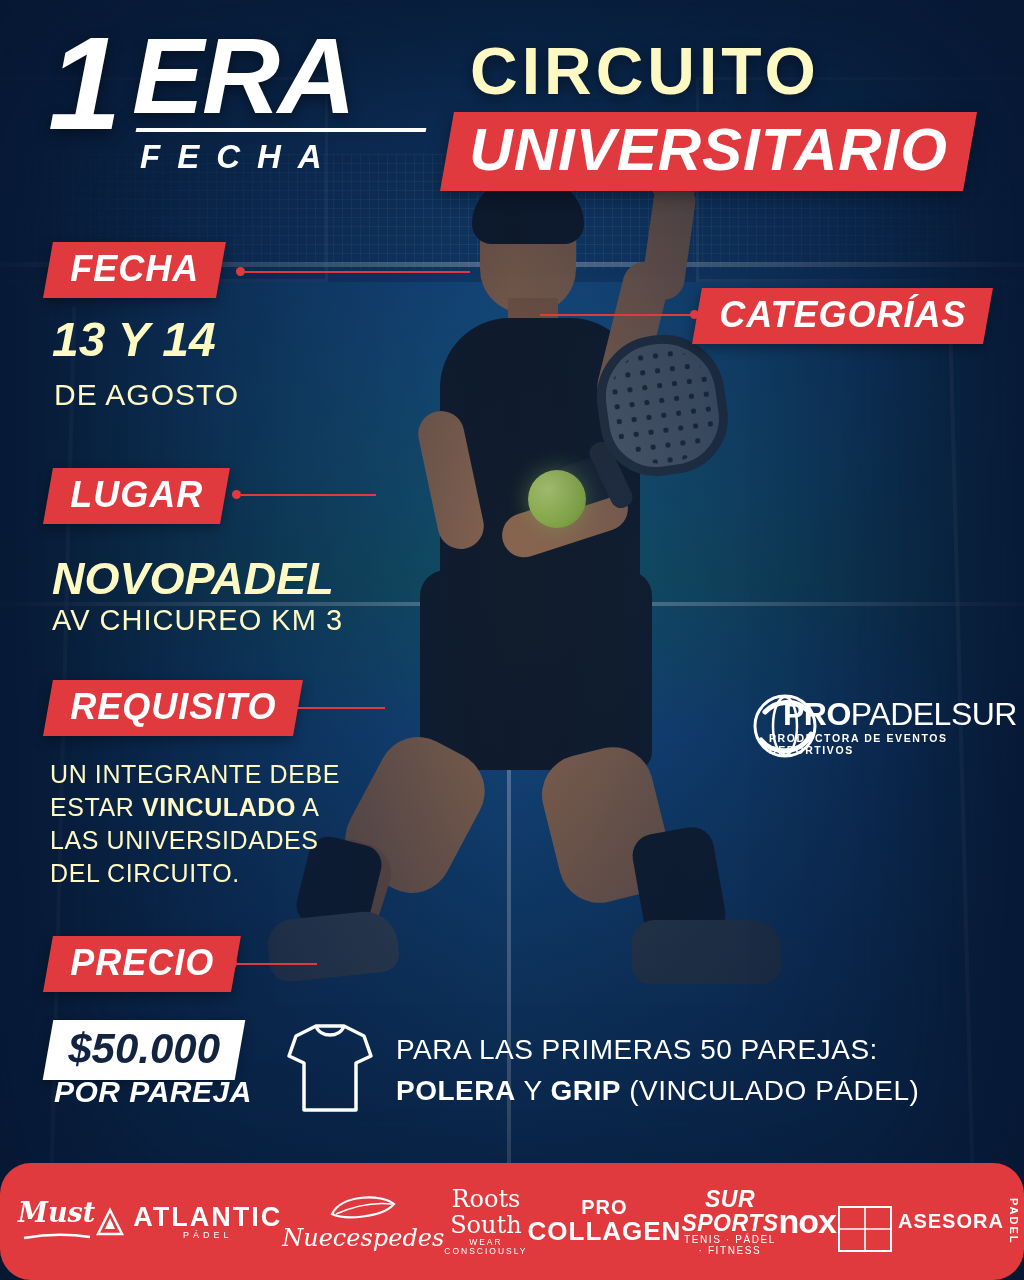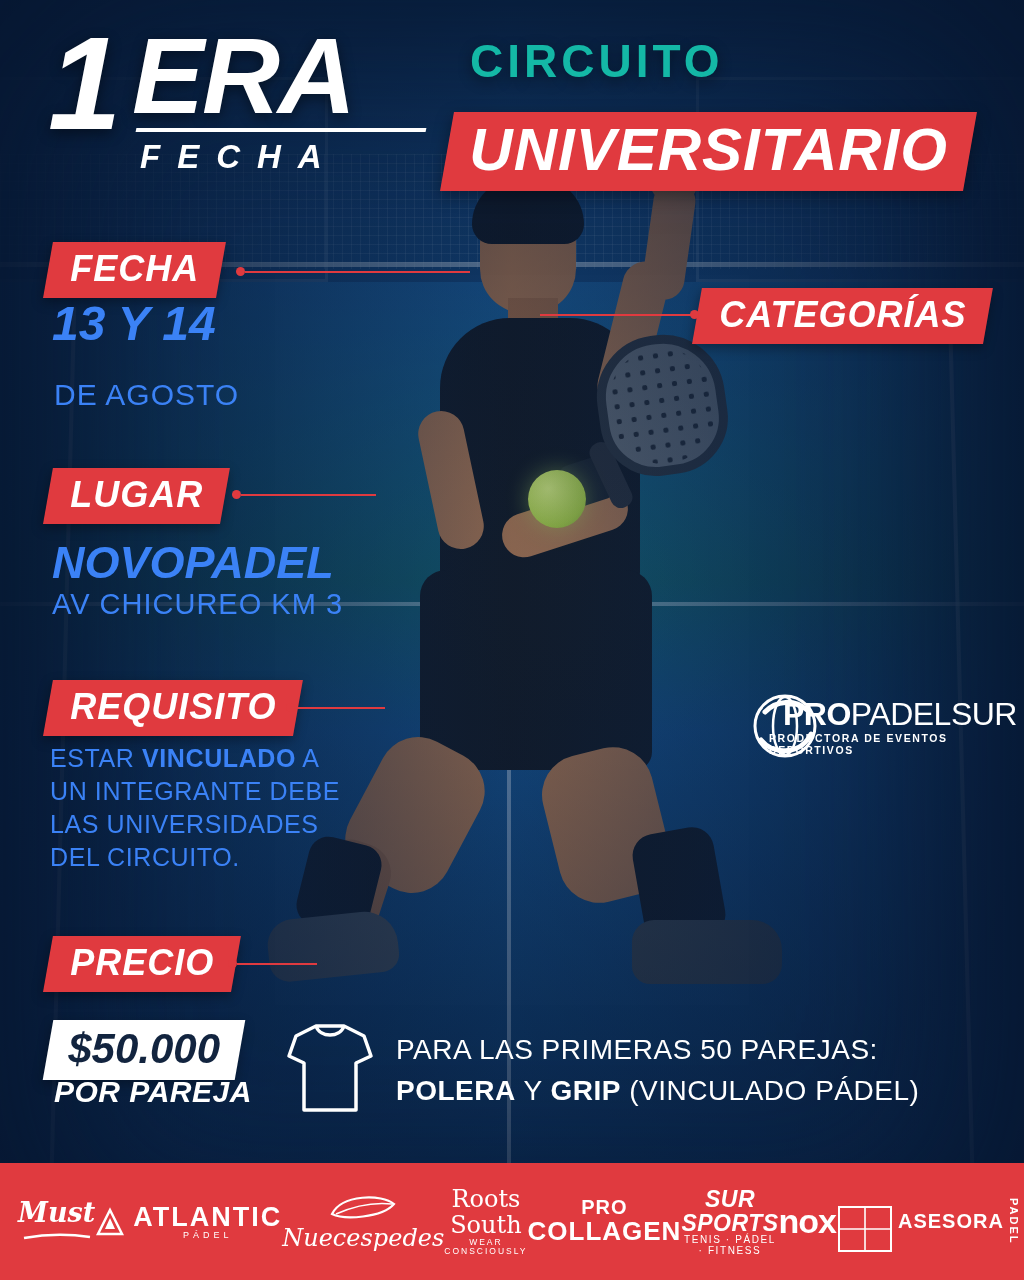--- a/index.html
+++ b/index.html
@@ -85,21 +85,21 @@
     position: absolute; left: 136px; top: 128px; width: 290px; height: 4px;
     background: #ffffff; transform: skewX(-12deg);
   }
   .fecha-small {
     position: absolute; left: 140px; top: 138px;
     font-size: 33px; font-weight: bold; color: #ffffff;
     letter-spacing: 17px; font-style: italic;
   }
   .circuito {
     position: absolute; left: 470px; top: 38px;
-    font-size: 46px; font-weight: bold; color: #14b8a6;
+    font-size: 66px; font-weight: bold; color: #fef9c3;
     letter-spacing: 4px; line-height: 1;
     text-shadow: 0 4px 14px rgba(0,0,0,.45);
   }
   .universitario-box {
     position: absolute; left: 447px; top: 112px;
     background: #e03a3f; padding: 6px 22px 10px 22px;
     transform: skewX(-10deg);
     box-shadow: 0 5px 16px rgba(0,0,0,.35);
   }
   .universitario-box span {
@@ -121,21 +121,21 @@
     font-size: 36px; letter-spacing: 1px; line-height: 1.1;
   }
 
   
   .connector { position: absolute; height: 2px; background: #e03a3f; }
   .dot {
     position: absolute; width: 9px; height: 9px; border-radius: 50%;
     background: #e03a3f;
   }
 
-  .block-text { position: absolute; color: #3b82f6; }
+  .block-text { position: absolute; color: #fef9c3; margin-top: 16px; }
   .big { font-size: 48px; font-weight: bold; font-style: italic; letter-spacing: 0px; line-height: 1; }
   .mid { font-size: 30px; font-weight: normal; letter-spacing: 1px; line-height: 1.15; }
   .body { font-size: 25px; line-height: 1.32; letter-spacing: .6px; }
   .body b { font-weight: bold; }
 
   
   .cat-text { position: absolute; right: 36px; top: 355px; width: 420px; text-align: center; color: #fff; font-size: 26px; line-height: 1.45; letter-spacing: .5px; }
   .cat-text b { font-weight: bold; }
 
   
@@ -165,20 +165,21 @@
   .pps-name { position: absolute; left: 38px; top: 6px; font-size: 32px; font-weight: bold; letter-spacing: -.5px; }
   .pps-name .light { font-weight: normal; }
   .pps-sub { position: absolute; left: 24px; top: 42px; font-size: 10.5px; letter-spacing: 1.6px; font-weight: bold; }
 
   
   .sponsors {
     position: absolute; left: 0; bottom: 0; width: 100%; height: 117px;
     background: #e03a3f;
     display: flex; align-items: center; justify-content: space-around;
     padding: 0 18px;
+    border-radius: 31px;
   }
   .sp { color: #ffffff; text-align: center; line-height: 1.05; }
   .sp-must { font-size: 27px; font-weight: bold; font-style: italic; font-family: "DejaVu Serif", serif; }
   .sp-atlantic-main { font-size: 27px; font-weight: bold; letter-spacing: 2px; }
   .sp-atlantic-sub { font-size: 9px; letter-spacing: 4px; }
   .sp-nueces { font-size: 24px; font-style: italic; font-family: "DejaVu Serif", serif; }
   .sp-roots { font-size: 24px; font-weight: normal; font-family: "DejaVu Serif", serif; }
   .sp-roots-sub { font-size: 8.5px; letter-spacing: 2px; font-family: "Liberation Sans", sans-serif; }
   .sp-pro { font-size: 20px; font-weight: bold; letter-spacing: 1px; }
   .sp-collagen { font-size: 26px; font-weight: bold; letter-spacing: 1px; }
@@ -252,21 +253,21 @@
     </div>
   </div>
 
   <div class="chip" style="left:48px;top:242px;">
     <span>FECHA</span>
   </div>
   <div class="dot" style="left:236px;top:267px;"></div>
   <div class="connector" style="left:245px;top:271px;width:225px;"></div>
 
   <div class="block-text big" style="left:52px;top:300px;">13 Y 14</div>
-  <div class="block-text mid" style="left:54px;top:378px;">DE AGOSTO</div>
+  <div class="block-text mid" style="left:54px;top:362px;">DE AGOSTO</div>
 
   <div class="chip" style="right:36px;top:288px;">
     <span>CATEGORÍAS</span>
   </div>
   <div class="dot" style="left:690px;top:310px;"></div>
   <div class="connector" style="left:540px;top:314px;width:152px;"></div>
 
 
   <div class="chip" style="left:48px;top:468px;">
     <span>LUGAR</span>
@@ -277,22 +278,22 @@
   <div class="block-text big" style="left:52px;top:540px;font-size:45px;">NOVOPADEL</div>
   <div class="block-text mid" style="left:52px;top:588px;font-size:29px;">AV CHICUREO KM 3</div>
 
   <div class="chip" style="left:48px;top:680px;">
     <span>REQUISITO</span>
   </div>
   <div class="dot" style="left:286px;top:703px;"></div>
   <div class="connector" style="left:295px;top:707px;width:90px;"></div>
 
   <div class="block-text body" style="left:50px;top:742px;width:360px;">
+    <div>UN INTEGRANTE DEBE</div>
     <div><span>ESTAR </span><b>VINCULADO</b><span> A</span></div>
-    <div>UN INTEGRANTE DEBE</div>
     <div>LAS UNIVERSIDADES</div>
     <div>DEL CIRCUITO.</div>
   </div>
 
   <div class="pps">
     <svg width="240" height="80" viewBox="0 0 240 80">
       <circle cx="40" cy="36" r="30" fill="none" stroke="#ffffff" stroke-width="3"></circle>
       <path d="M16 50 A30 30 0 0 0 66 44" fill="none" stroke="#ffffff" stroke-width="5" stroke-linecap="round"></path>
       <path d="M20 22 A30 30 0 0 1 62 20" fill="none" stroke="#ffffff" stroke-width="5" stroke-linecap="round"></path>
       <ellipse cx="40" cy="36" rx="12" ry="29" fill="none" stroke="#ffffff" stroke-width="2.5"></ellipse>

